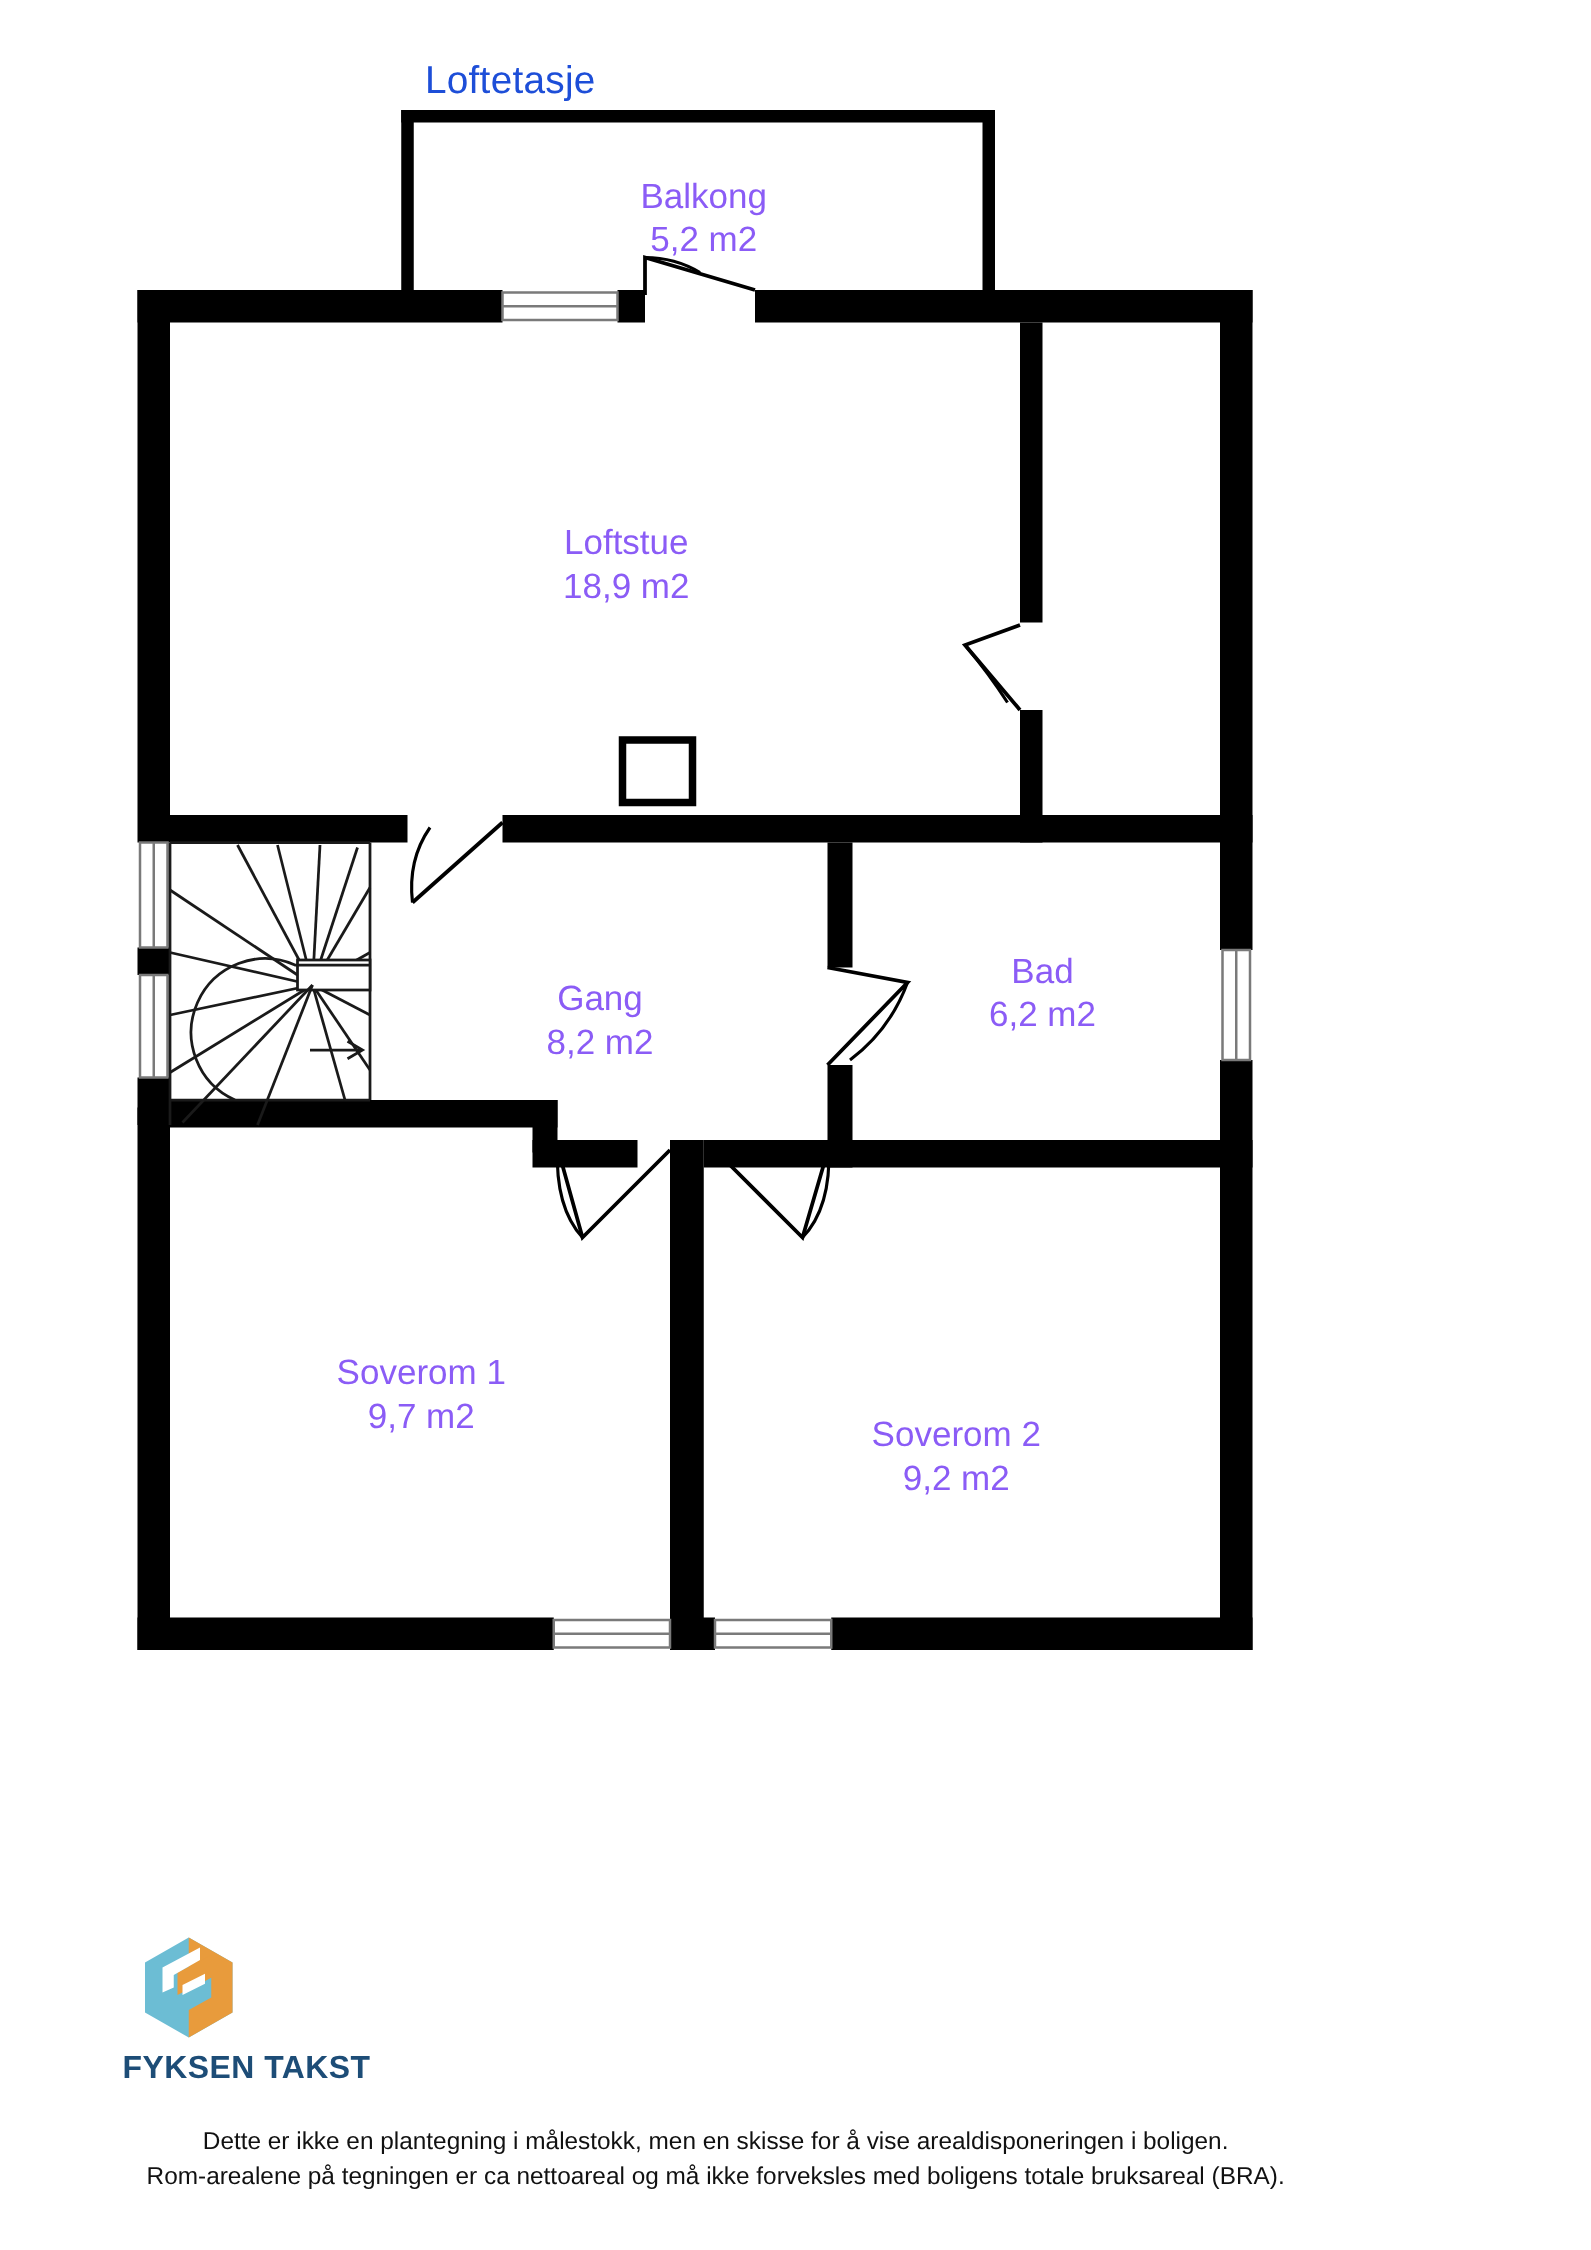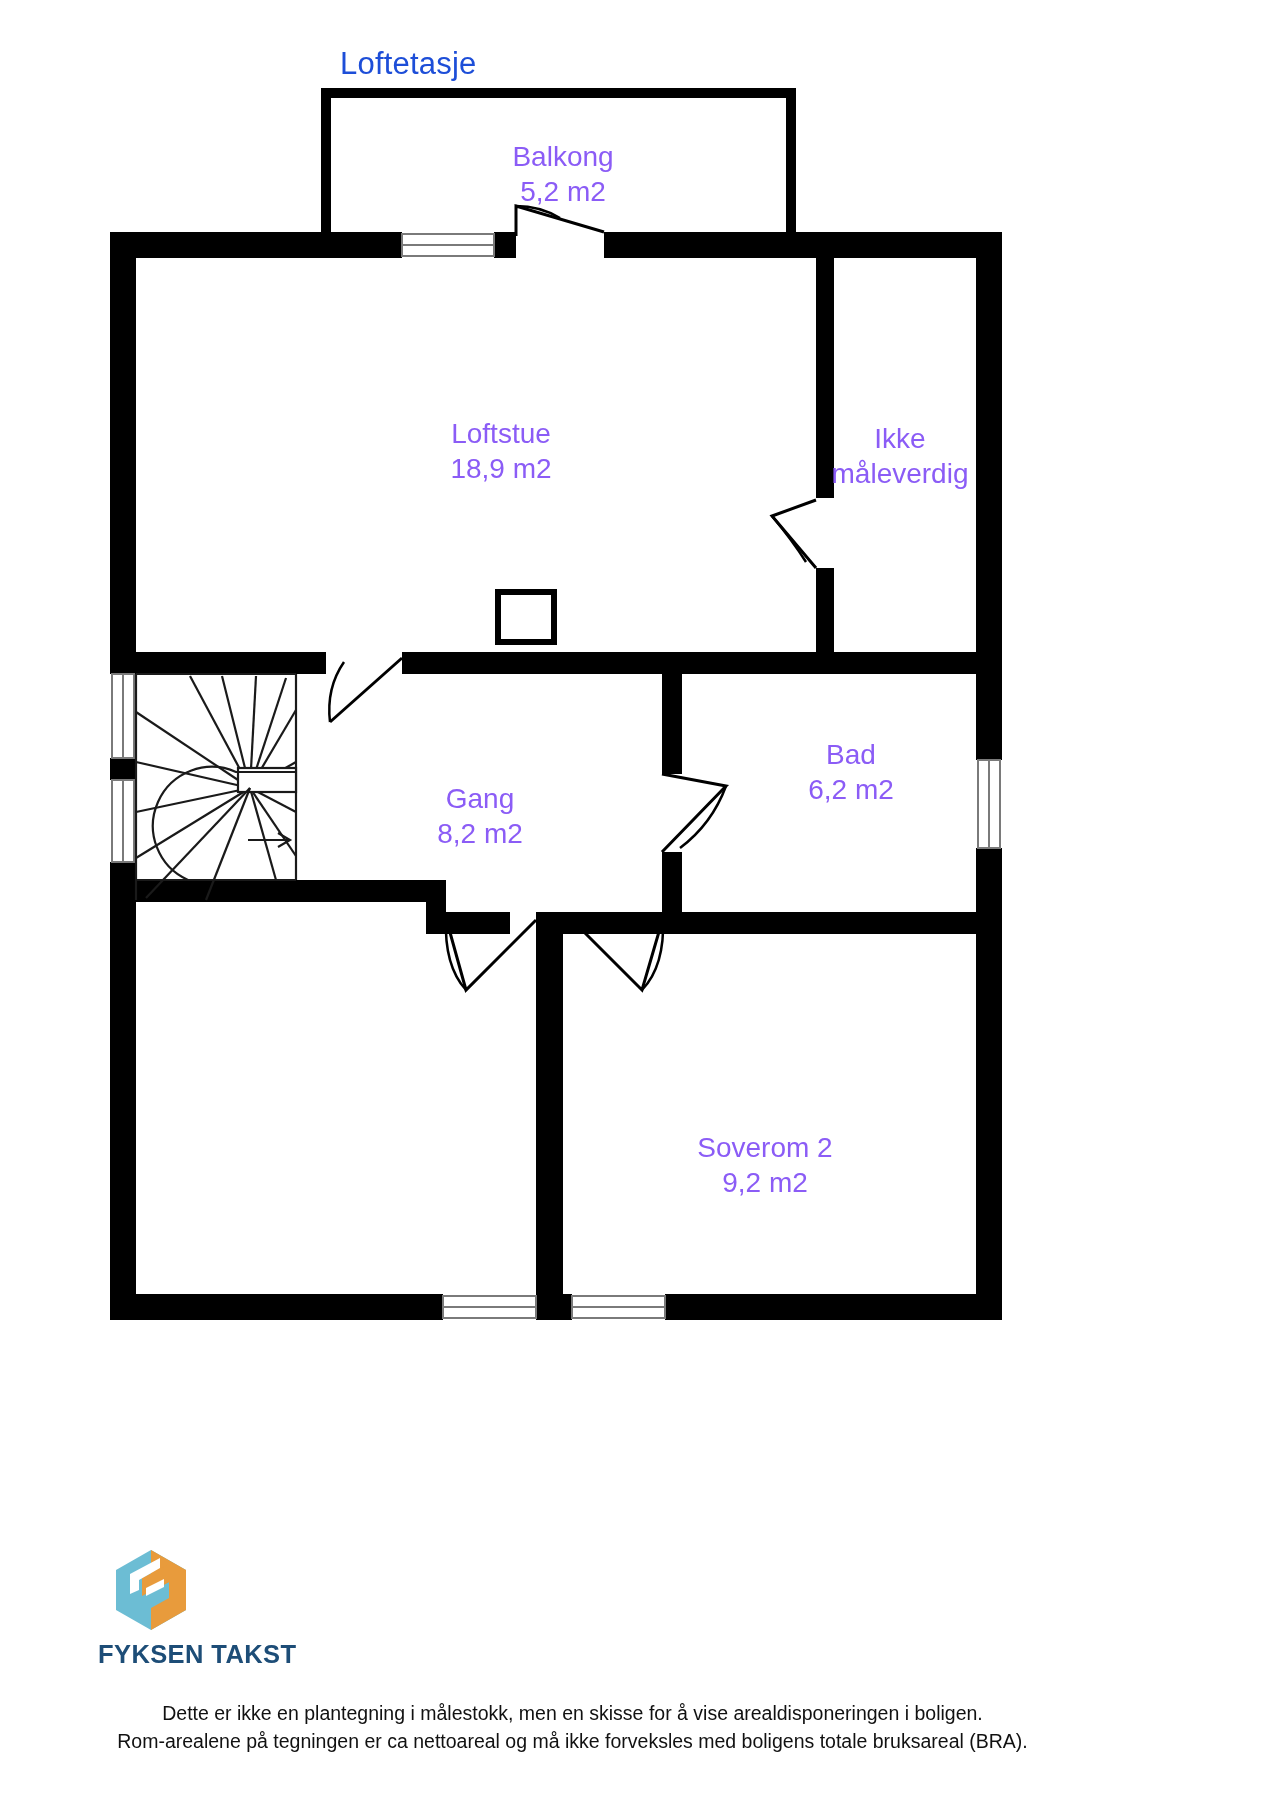--- a/index.html
+++ b/index.html
@@ -243,35 +243,35 @@
   <div class="room-label" style="left:563px; top:140px;">
     <span class="ln">Balkong</span>
     <span class="ln">5,2 m2</span>
   </div>
 
   <div class="room-label" style="left:501px; top:417px;">
     <span class="ln">Loftstue</span>
     <span class="ln">18,9 m2</span>
   </div>
 
-  <div class="room-label" style="left:900px; top:422px;">
-    <span class="ln">Ikke</span>
-    <span class="ln">måleverdig</span>
-  </div>
 
   <div class="room-label" style="left:480px; top:782px;">
     <span class="ln">Gang</span>
     <span class="ln">8,2 m2</span>
   </div>
 
-  <div class="room-label" style="left:834px; top:738px;margin-left:17px;">
+  <div class="room-label" style="left:834px; top:760px;">
     <span class="ln">Bad</span>
     <span class="ln">6,2 m2</span>
   </div>
 
+  <div class="room-label" style="left:337px; top:1081px;">
+    <span class="ln">Soverom 1</span>
+    <span class="ln">9,7 m2</span>
+  </div>
 
   <div class="room-label" style="left:765px; top:1087px;margin-top:44px;">
     <span class="ln">Soverom 2</span>
     <span class="ln">9,2 m2</span>
   </div>
 
   <div class="logo-wrap">
     <svg class="logo-mark" viewBox="0 0 78 84">
 
       <polygon points="39,2 74,22 74,62 39,82 4,62 4,22" fill="#6cbdd4"></polygon>

